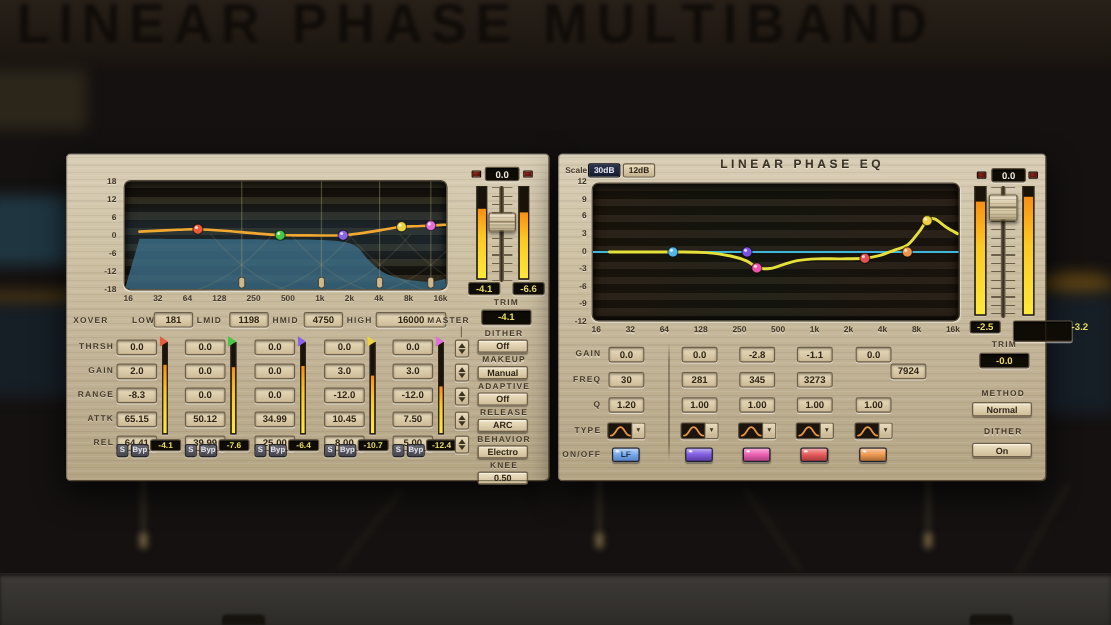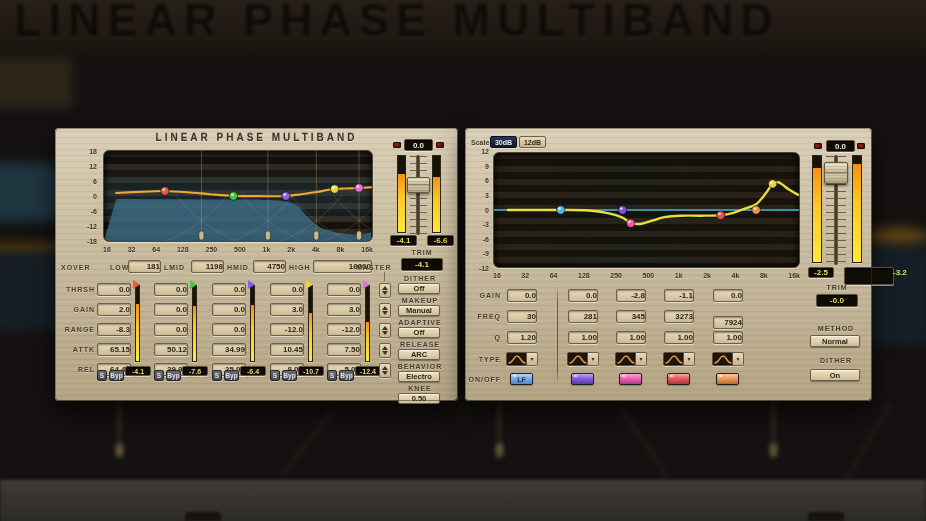--- a/index.html
+++ b/index.html
@@ -28,21 +28,21 @@
   .ptitle{position:absolute;top:4px;left:0;right:0;text-align:center;font-size:10px;font-weight:700;
     letter-spacing:3px;color:#3a3122;text-shadow:0 1px 0 rgba(255,255,255,.45),0 -1px 0 rgba(0,0,0,.2);}
 
   .lbl{position:absolute;font-size:7px;font-weight:700;letter-spacing:1px;color:#453a28;
     text-shadow:0 1px 0 rgba(255,255,255,.4);}
   .lbl.r{text-align:right;}
   .lbl.c{text-align:center;}
 
   .vbox{background:linear-gradient(180deg,#e9dcbc,#cdbb97);border:1px solid #6e6048;border-radius:2px;
     box-shadow:inset 0 1px 2px rgba(0,0,0,.4),0 1px 0 rgba(255,255,255,.55);
-    color:#2e2515;font-size:8px;font-weight:700;text-align:right;height:13px;line-height:11px;}
+    color:#2e2515;font-size:8px;font-weight:700;text-align:center;height:13px;line-height:11px;}
   .btnb{background:linear-gradient(180deg,#efe3c4,#cfbd99);border:1px solid #6e6048;border-radius:2px;
     box-shadow:inset 0 1px 0 rgba(255,255,255,.6),0 1px 1px rgba(0,0,0,.35);
     color:#2e2515;font-size:7.5px;font-weight:700;text-align:center;cursor:pointer;}
   .dbox{background:#0f0c06;border:1px solid #5f5340;border-radius:2px;
     box-shadow:0 1px 0 rgba(255,255,255,.5),inset 0 1px 1px rgba(0,0,0,.95);
     color:#e9dd5d;font-size:8px;font-weight:700;text-align:center;}
   .dbox.white{color:#eeeadc;}
   .sbtn{position:absolute;background:linear-gradient(180deg,#6a6a74,#46464e);border:1px solid #26262c;border-radius:2px;
     color:#e2e2ea;font-size:6.5px;font-weight:700;text-align:center;line-height:9px;height:11px;cursor:pointer;
     box-shadow:0 1px 0 rgba(255,255,255,.35);}
@@ -132,21 +132,20 @@
   <div class="bgline" style="left:772px;top:398px;width:3px;height:50px;background:#3a3226;"></div>
   <div class="bgline" style="left:770px;top:444px;width:7px;height:13px;background:#6b5d3e;border-radius:3px;"></div>
   <div class="bgline" style="left:308px;top:398px;width:2px;height:85px;background:#2a241a;transform:rotate(38deg);"></div>
   <div class="bgline" style="left:642px;top:398px;width:2px;height:85px;background:#2a241a;transform:rotate(-34deg);"></div>
   <div class="bgline" style="left:868px;top:398px;width:2px;height:85px;background:#2a241a;transform:rotate(30deg);"></div>
   <div class="bg-bottom"></div>
   <div class="bgtab" style="left:185px;"></div>
   <div class="bgtab" style="left:808px;"></div>
 
   <div class="plug" style="left:55px;width:403px;">
-    <div class="ptitle">LINEAR PHASE MULTIBAND</div>
 
     <div class="yticks" style="left:14px;top:20px;width:28px;height:97px;">
         <span>18</span>
         <span>12</span>
         <span>6</span>
         <span>0</span>
         <span>-6</span>
         <span>-12</span>
         <span>-18</span>
       </div>
@@ -333,20 +332,21 @@
     <div class="btnb" style="position:absolute;left:343px;top:199px;width:42px;height:11px;line-height:10px;">Off</div>
     <span class="lbl c" style="left:332px;top:213px;width:66px;">RELEASE</span>
     <div class="btnb" style="position:absolute;left:343px;top:221px;width:42px;height:11px;line-height:10px;">ARC</div>
     <span class="lbl c" style="left:332px;top:235px;width:66px;">BEHAVIOR</span>
     <div class="btnb" style="position:absolute;left:343px;top:243px;width:42px;height:11px;line-height:10px;">Electro</div>
     <span class="lbl c" style="left:332px;top:257px;width:66px;">KNEE</span>
     <div class="btnb" style="position:absolute;left:343px;top:265px;width:42px;height:11px;line-height:10px;">0.50</div>
   </div>
 
   <div class="plug" style="left:465px;width:407px;">
+    <div class="ptitle">LINEAR PHASE EQ</div>
 
     <span class="lbl" style="left:6px;top:11px;letter-spacing:0;">Scale</span>
     <div class="scalebtn on" style="left:25px;top:8px;width:27px;">30dB</div>
     <div class="scalebtn off" style="left:54px;top:8px;width:27px;">12dB</div>
 
     <div class="yticks" style="left:2px;top:20px;width:22px;height:124px;">
         <span>12</span>
         <span>9</span>
         <span>6</span>
         <span>3</span>
@@ -448,21 +448,21 @@
           <svg width="18" height="11" viewBox="0 0 18 11">
               <path d="M1,9 C5,9 5.5,2 9,2 C12.5,2 13,9 17,9" fill="none" stroke="#e8963c" stroke-width="1.5" stroke-linecap="round"></path>
             </svg>
         </span>
         <span class="typearrow">▾</span>
       </div>
       <div class="cbtn" style="background-color: rgb(230, 80, 80);"></div>
     </div>
     <div class="eqband" style="left:248px;">
       <div class="vbox" style="top:0;">0.0</div>
-      <div class="vbox" style="top:27px;">7924</div>
+      <div class="vbox" style="top:14px;margin-left:29px;">7924</div>
       <div class="vbox" style="top:42px;">1.00</div>
       <div class="typedd">
         <span class="typebox">
           <svg width="18" height="11" viewBox="0 0 18 11">
               <path d="M1,9 C5,9 5.5,2 9,2 C12.5,2 13,9 17,9" fill="none" stroke="#e8963c" stroke-width="1.5" stroke-linecap="round"></path>
             </svg>
         </span>
         <span class="typearrow">▾</span>
       </div>
       <div class="cbtn" style="background-color: rgb(238, 148, 70);"></div>

